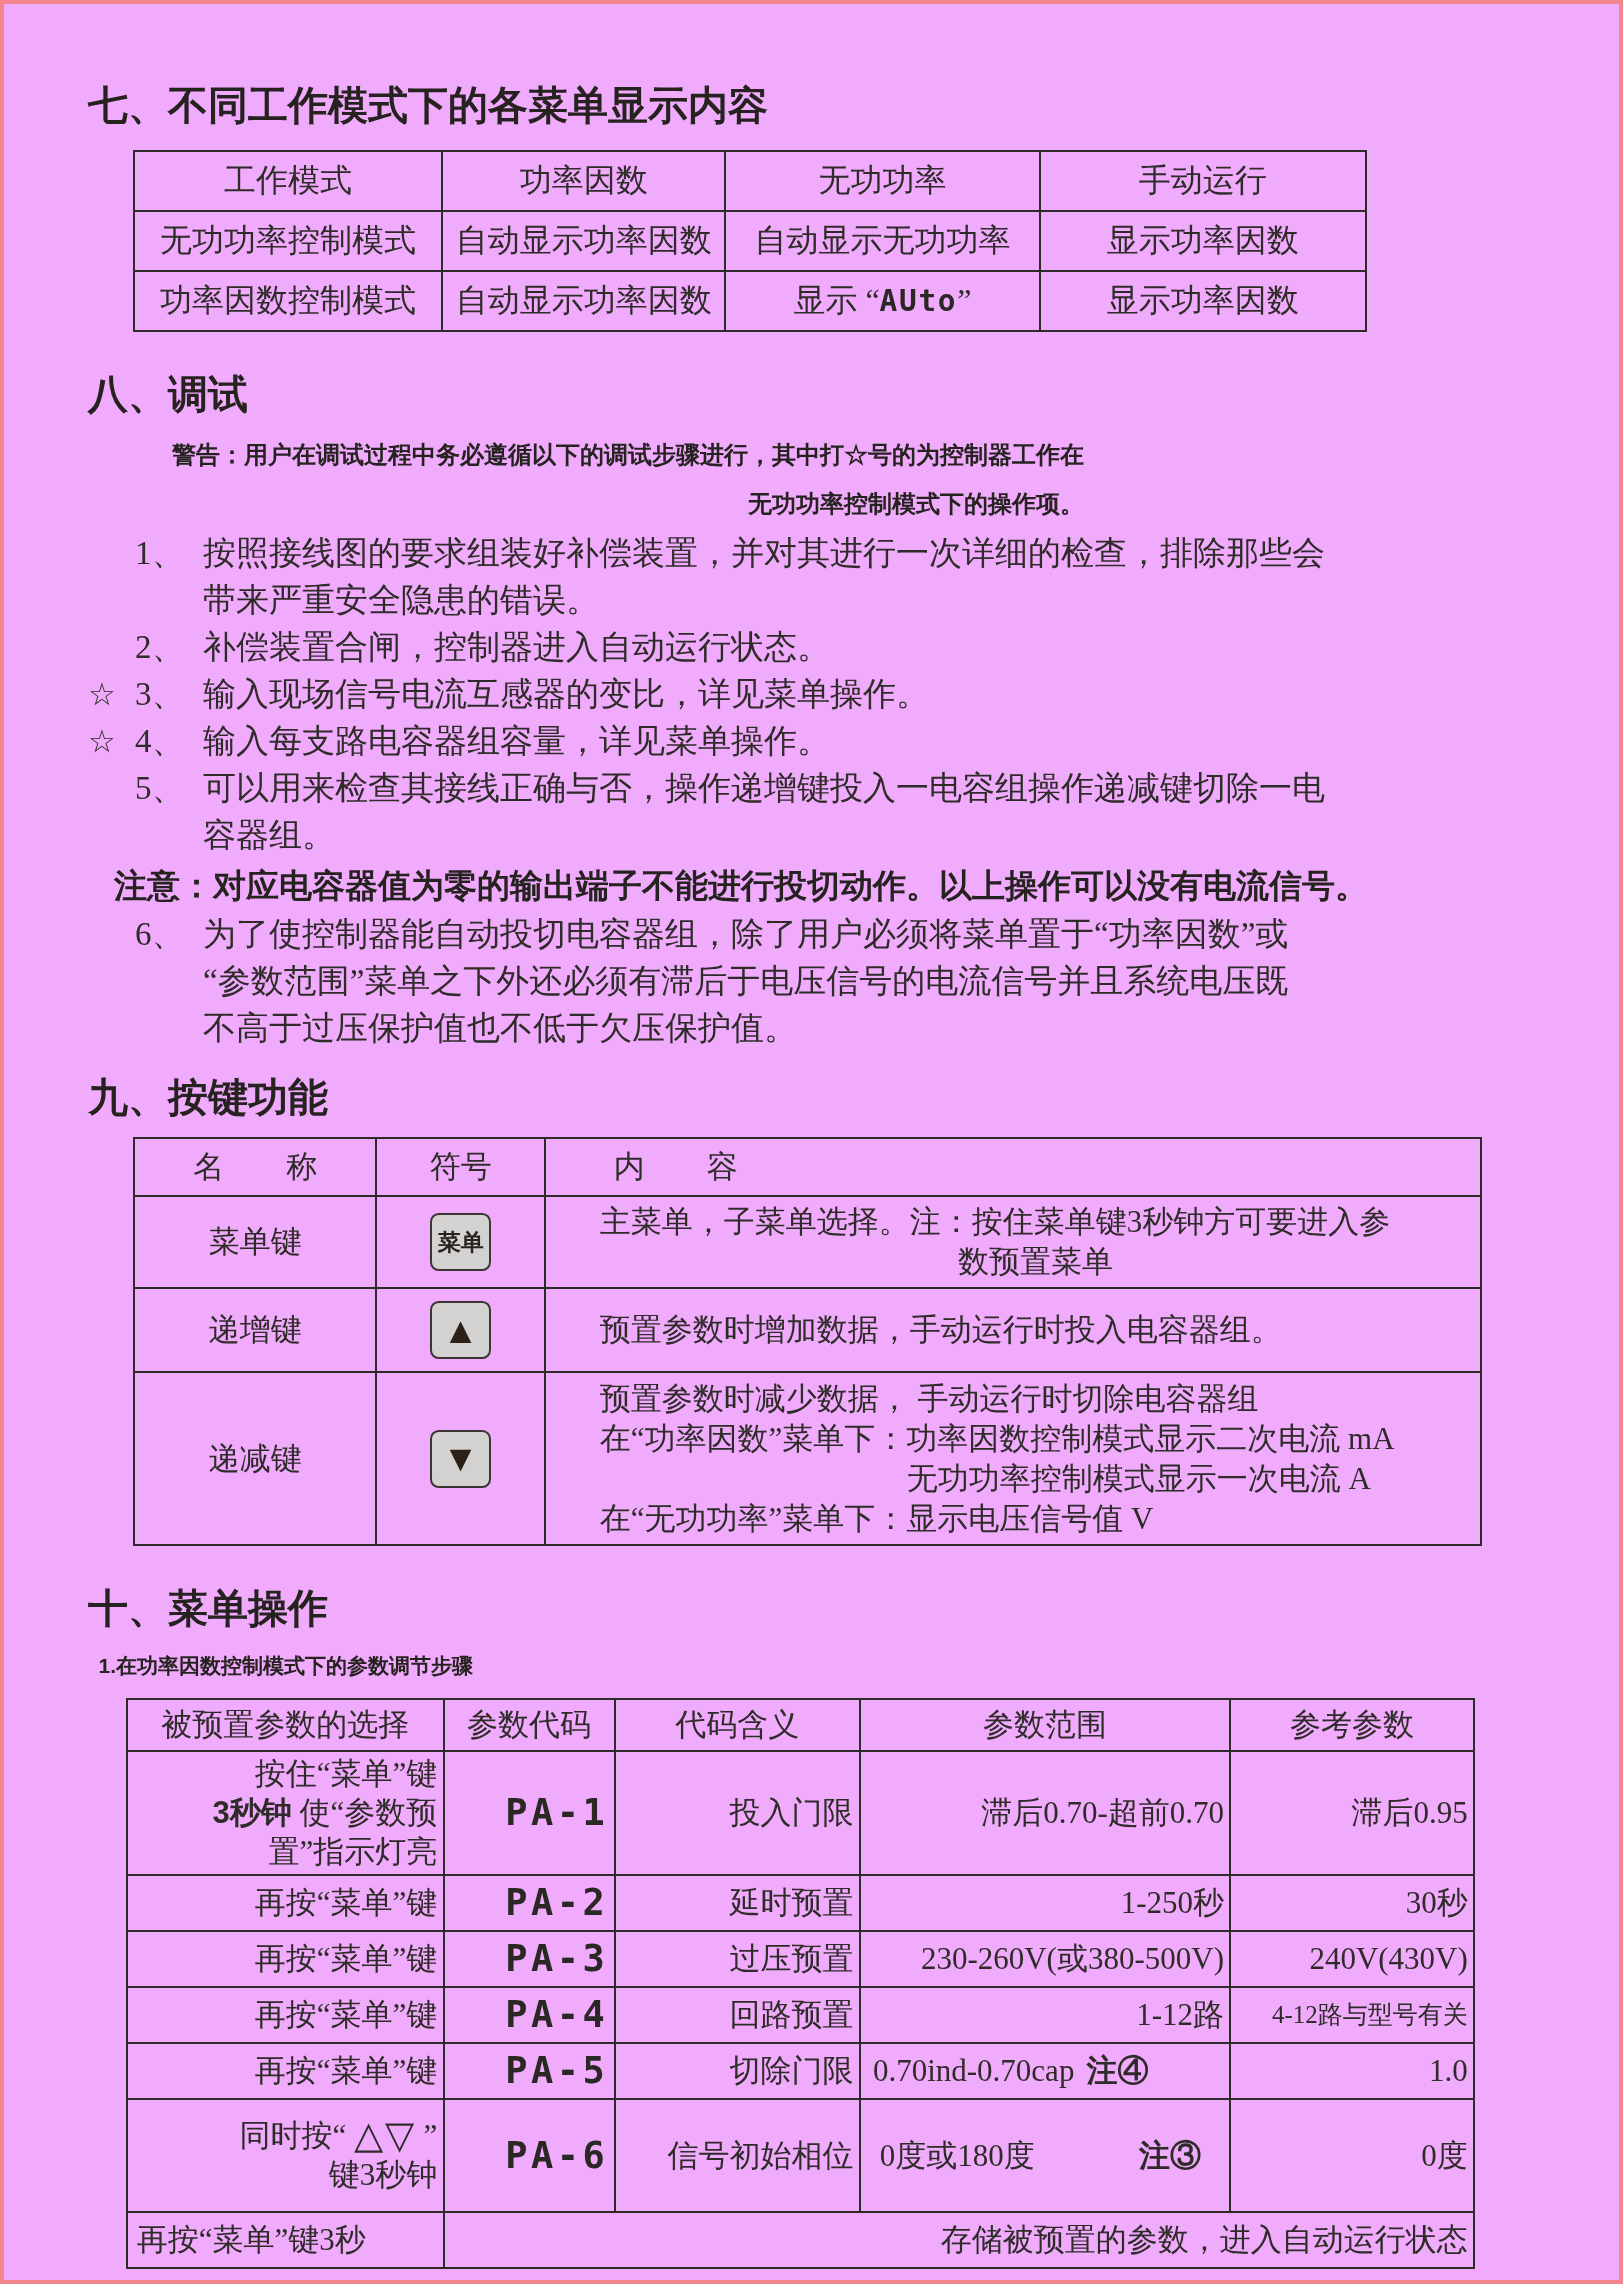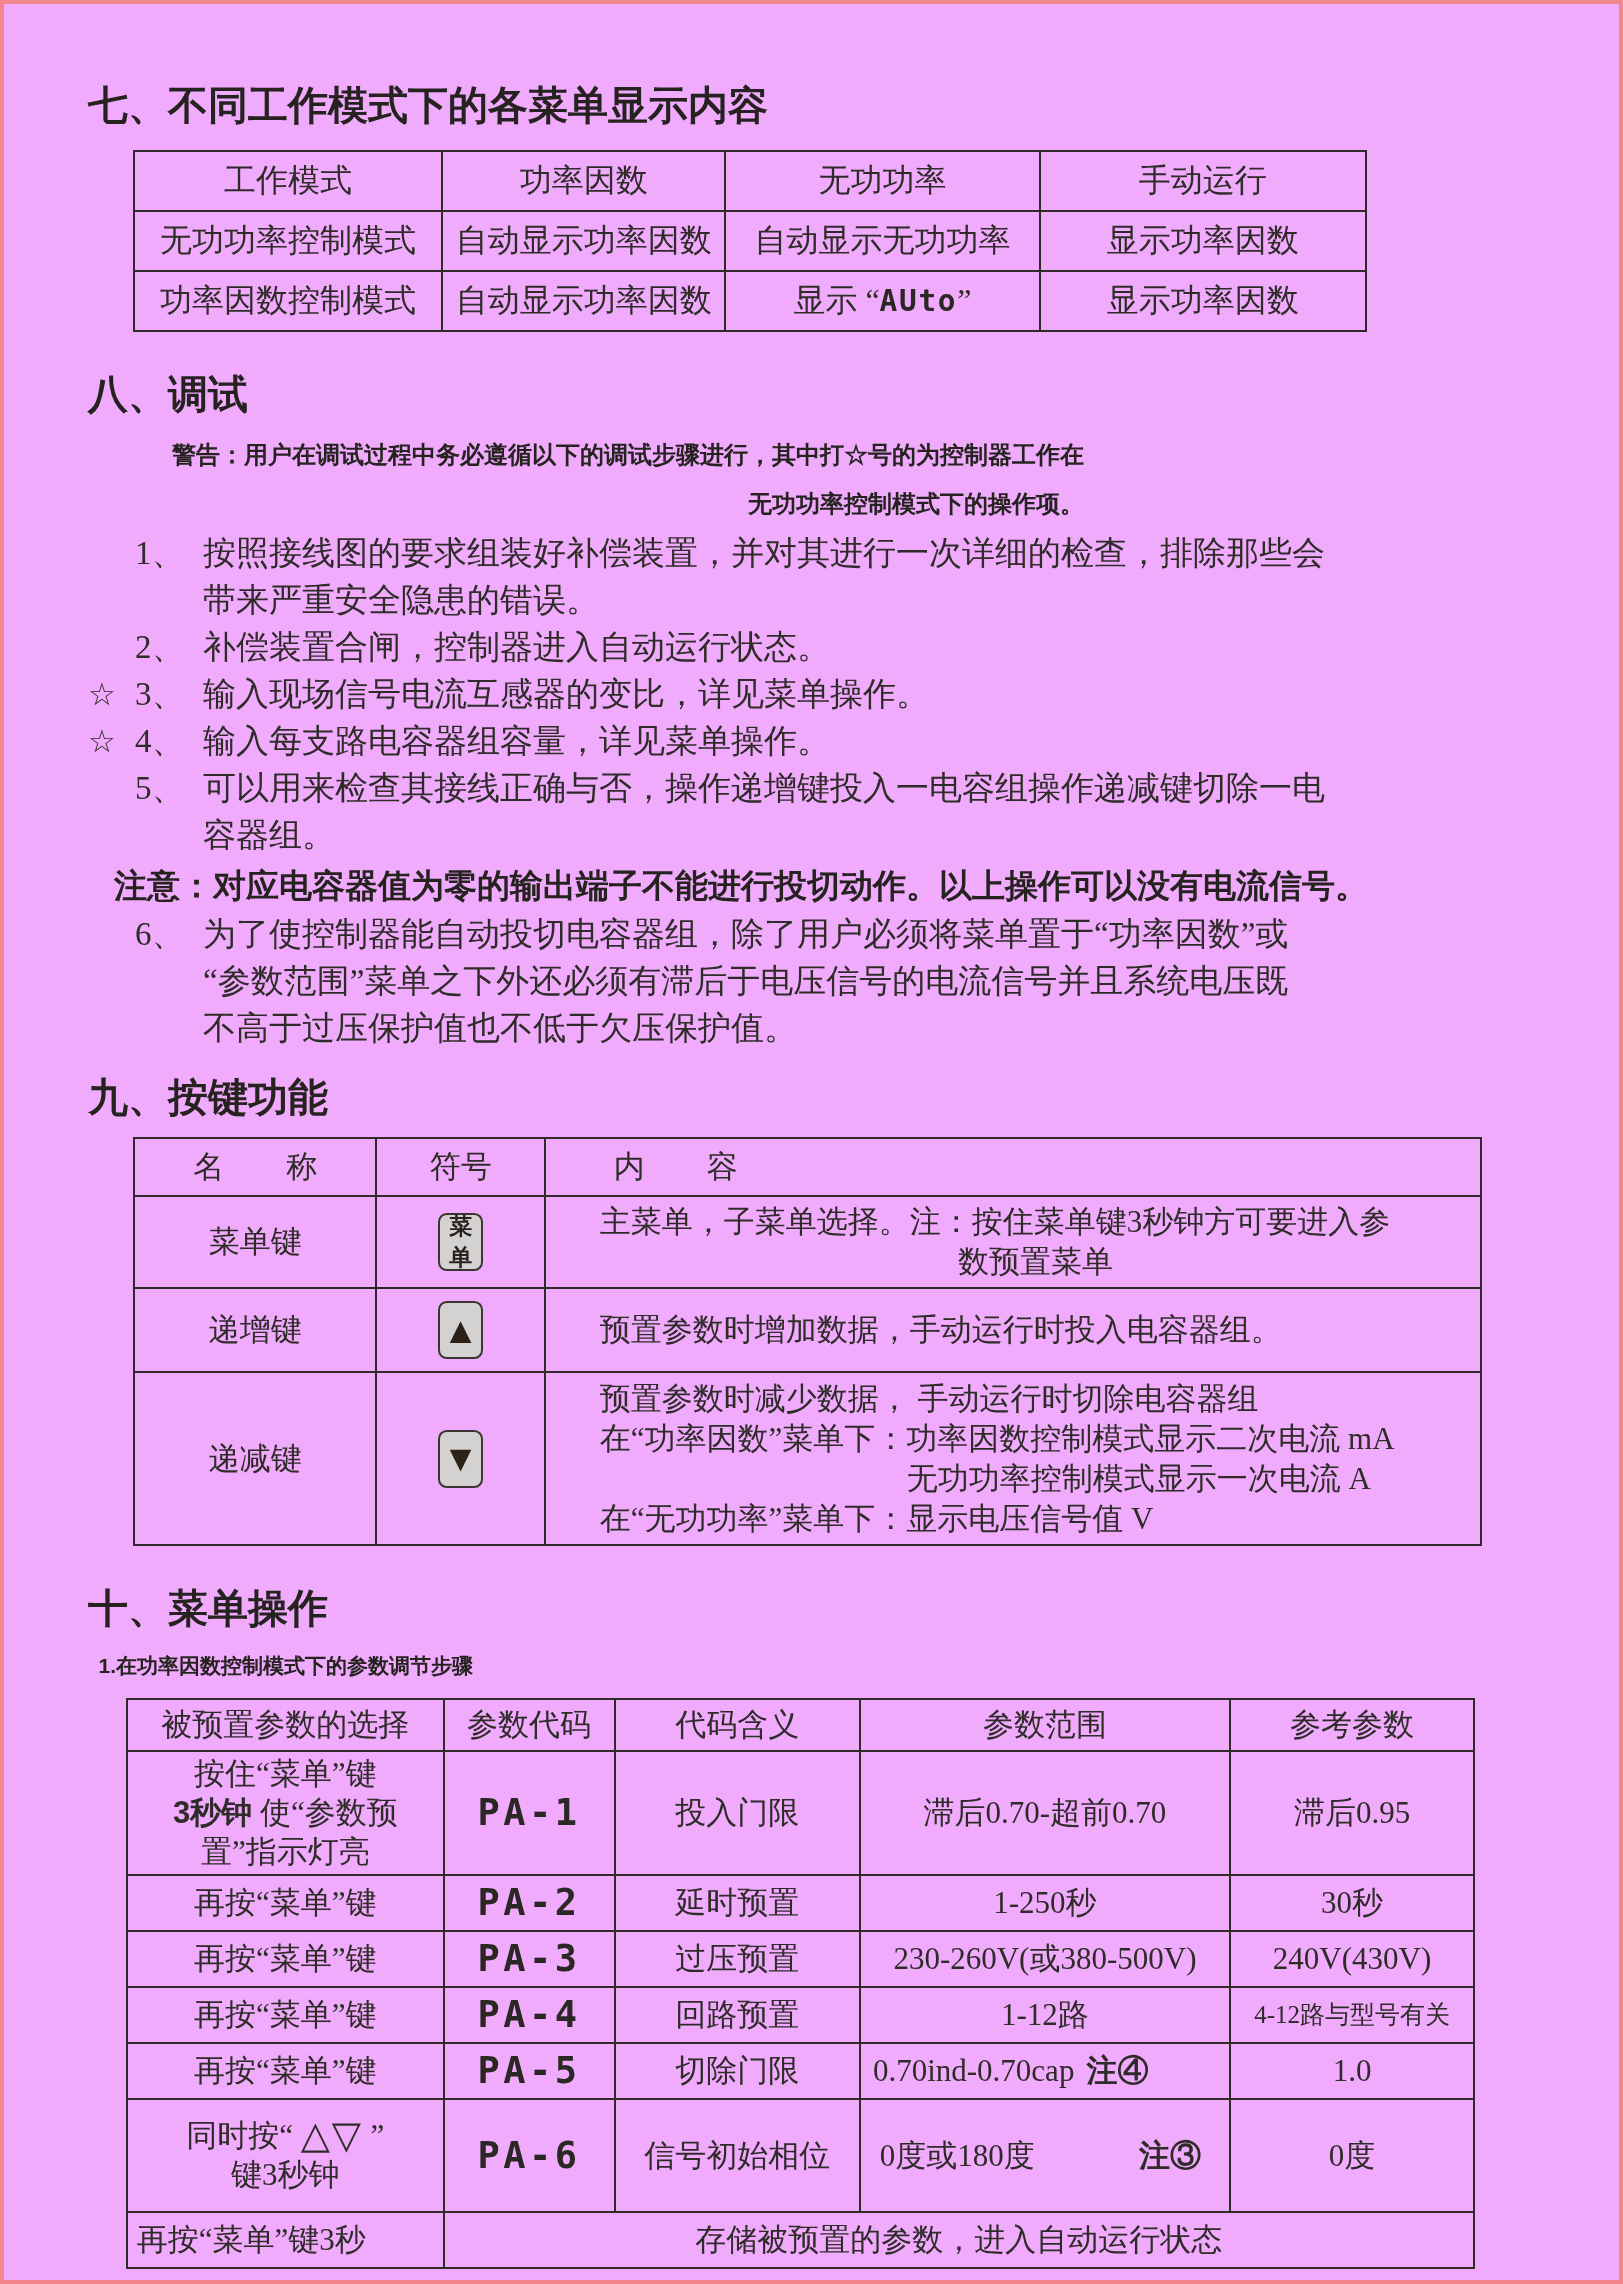--- a/index.html
+++ b/index.html
@@ -44,35 +44,35 @@
   .t2 th.th-content { text-align:left; padding-left:68px; }
   .t2 td.c-name { text-align:center; }
   .t2 td.c-sym  { text-align:center; }
   .t2 td.c-body { text-align:left; padding:5.2px 8.7px 5.2px 54px; line-height:40px; }
   .t2 tr.r1 td { height:84px; }
   .t2 tr.r2 td { height:84px; }
   .t2 tr.r3 td { height:166px; }
   .t2 .indent3 { padding-left:307px; }
   .kbtn {
     display:inline-flex; align-items:center; justify-content:center;
-    width:45px; height:58px; background:#d4d2d0;
+    width:61px; height:58px; background:#d4d2d0;
     border:2.6px solid #3a3530; border-radius:8.7px; box-sizing:border-box;
     font-family:"Liberation Sans", sans-serif; font-weight:bold;
     font-size:23px; color:#262220; vertical-align:middle;
   }
   .kbtn .tri { font-size:37px; line-height:1; color:#2b2118; }
 
   
   .subtitle { font-family:"Liberation Sans", sans-serif; font-weight:bold;
     font-size:21px; line-height:38px; margin:15.7px 0 0 10.5px; color:#262220; }
 
   
   .t3 { width:1349px; margin:12.2px 0 0 38px; font-size:31px; }
   .t3 th { height:52px; font-weight:normal; text-align:center; }
-  .t3 td { text-align:center; padding:0 5.2px; line-height:39px; }
+  .t3 td { text-align:right; padding:0 5.2px; line-height:39px; }
   .t3 tr.r1 td { height:124px; }
   .t3 tr.rs td { height:56px; }
   .t3 tr.r6 td { height:113px; }
   .t3 td.code { font-family:"DejaVu Sans Mono", monospace; font-weight:bold;
     font-size:37px; letter-spacing:3.5px; color:#2b2724; }
   .t3 .bold-sans { font-family:"Liberation Sans", sans-serif; font-weight:bold; }
   .t3 td.range-left { text-align:left; padding-left:12.2px;border-radius:20px; }
   .t3 td.range-split { text-align:left; padding-left:19px; }
   .t3 .note-right { float:right; margin-right:23px;
     font-family:"Liberation Sans", sans-serif; font-weight:bold; }

